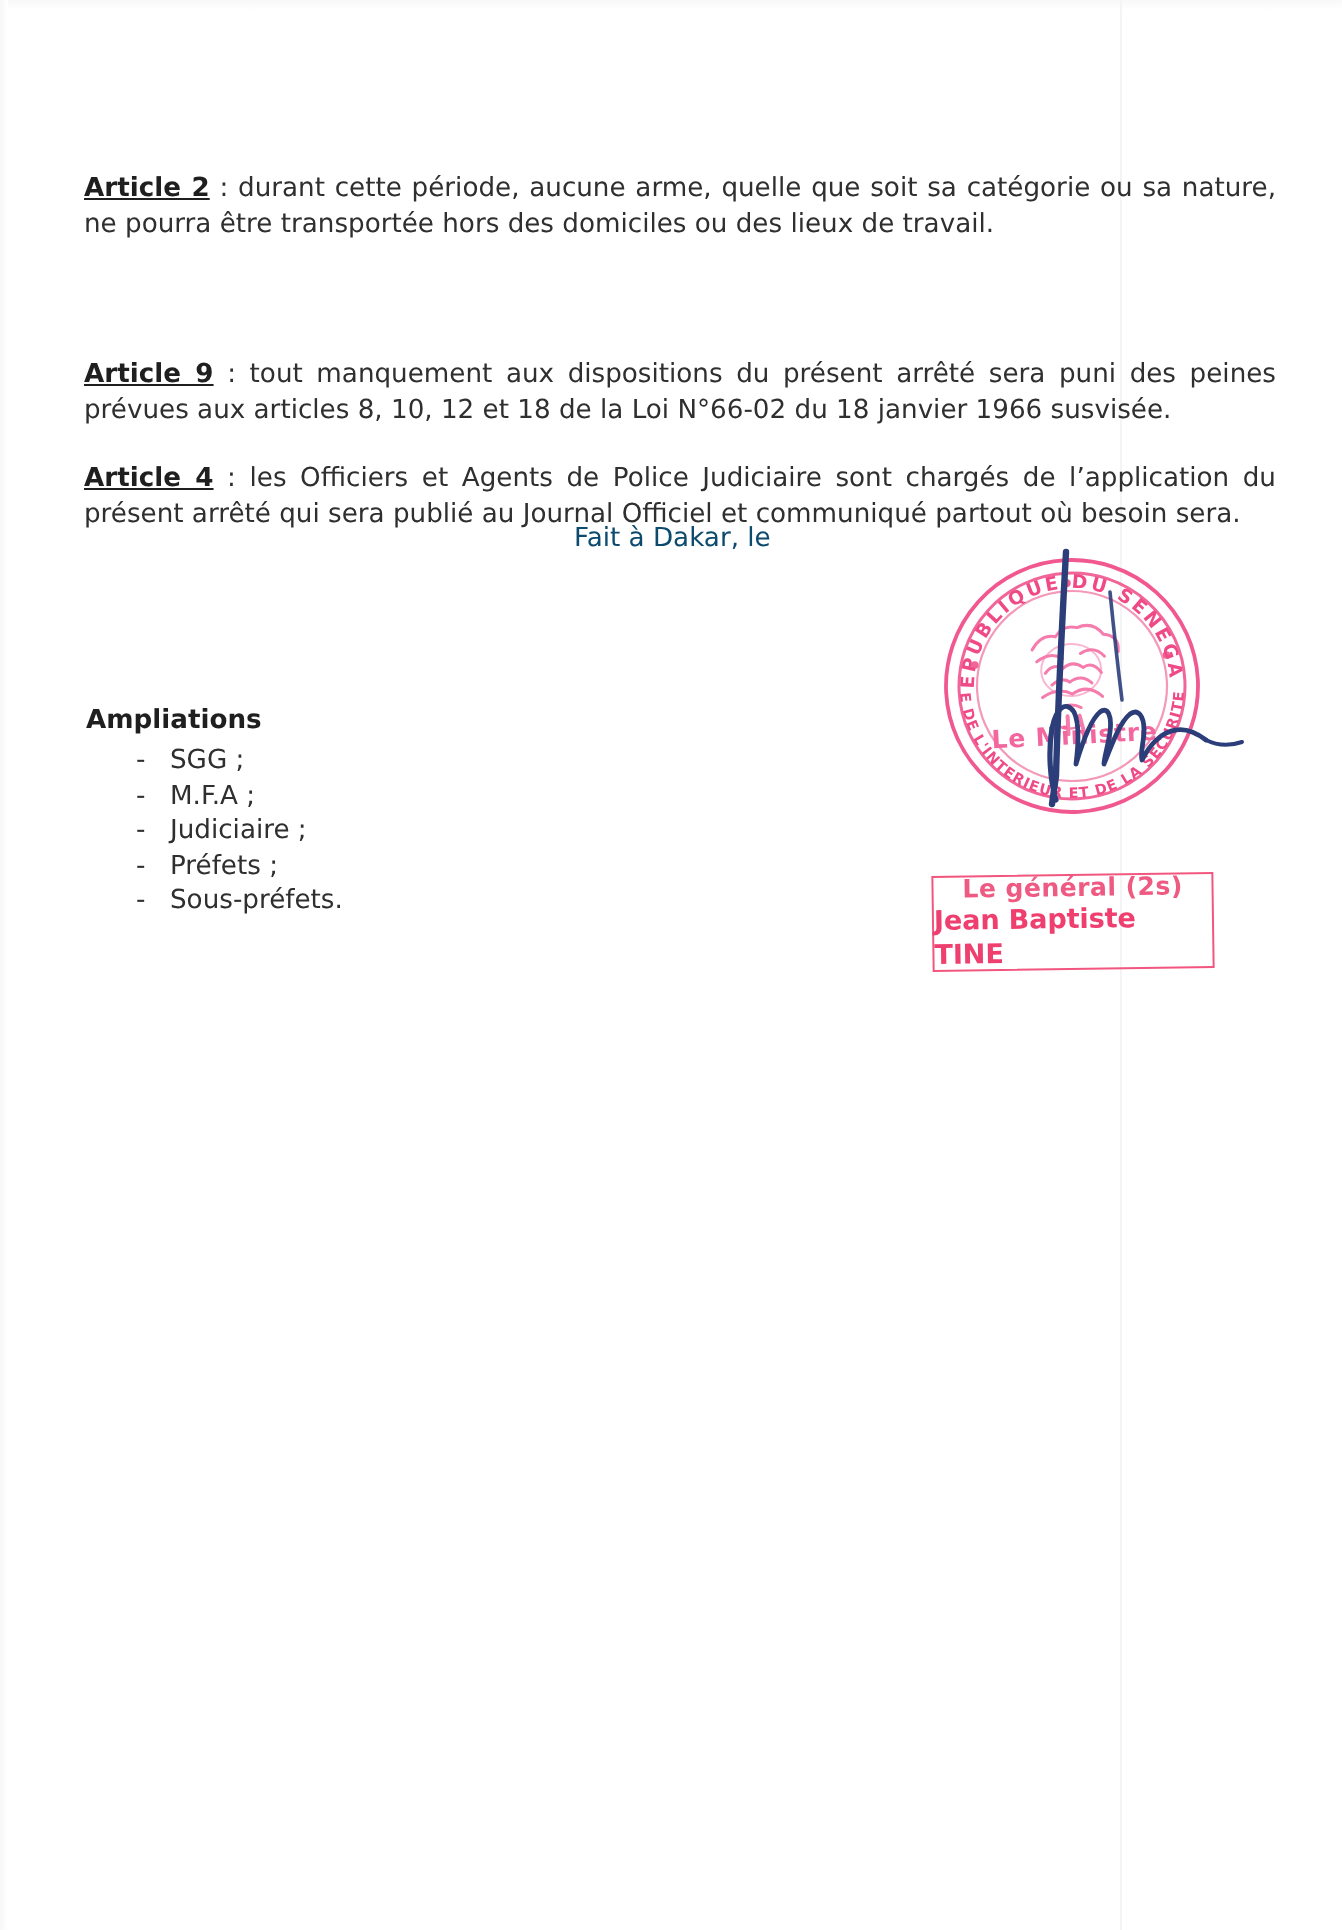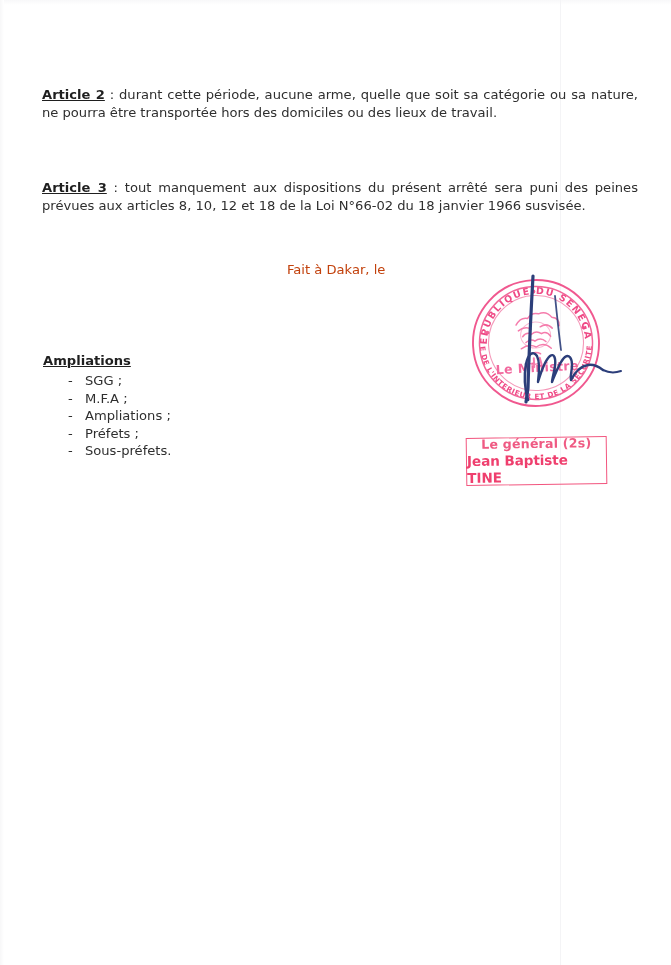--- a/index.html
+++ b/index.html
@@ -65,31 +65,30 @@
   #para-interdiction { top: 93px; }
   #para-art3 { top: 140px; }
   #para-art4 { top: 192px; }
 
   .fait-line {
     position: absolute;
     left: 287px;
     top: 261px;
     font-size: 13.1px;
     line-height: 17.5px;
-    color: #c2410c;
+    color: #0c4a6e;
   }
 
   
   .ampliations-title {
     position: absolute;
     left: 43px;
     top: 353px;
     font-size: 13.1px;
     font-weight: bold;
-    text-decoration: underline;
     color: #1f1f1f;
     text-align: center;
   }
   .ampliations-list {
     position: absolute;
     left: 43px;
     top: 372px;
     width: 260px;
   }
   .ampl-row {
@@ -169,38 +168,39 @@
 
 <div class="page">
 
   <div class="scan-edge-top"></div>
   <div class="scan-edge-left"></div>
   <div class="scan-line-v"></div>
 
   <p class="body-text" id="para-art2"><span class="art-label">Article 2</span><span> : durant cette période, aucune arme, quelle que soit sa catégorie ou sa nature, ne pourra être transportée hors des domiciles ou des lieux de travail.</span></p>
 
 
-  <p class="body-text" id="para-art3"><span class="art-label">Article 3</span><span> : tout manquement aux dispositions du présent arrêté sera puni des peines prévues aux articles 8, 10, 12 et 18 de la Loi N°66-02 du 18 janvier 1966 susvisée.</span></p>
-
+  <p class="body-text" id="para-art3"><span class="art-label">Article 9</span><span> : tout manquement aux dispositions du présent arrêté sera puni des peines prévues aux articles 8, 10, 12 et 18 de la Loi N°66-02 du 18 janvier 1966 susvisée.</span></p>
+
+  <p class="body-text" id="para-art4"><span class="art-label">Article 4</span><span> : les Officiers et Agents de Police Judiciaire sont chargés de l’application du présent arrêté qui sera publié au Journal Officiel et communiqué partout où besoin sera.</span></p>
 
   <div class="fait-line">Fait à Dakar, le</div>
 
   <div class="ampliations-title">Ampliations</div>
   <div class="ampliations-list">
     <div class="ampl-row">
       <span class="ampl-dash">-</span>
       <span class="ampl-label">SGG ;</span>
     </div>
     <div class="ampl-row">
       <span class="ampl-dash">-</span>
       <span class="ampl-label">M.F.A ;</span>
     </div>
     <div class="ampl-row">
       <span class="ampl-dash">-</span>
-      <span class="ampl-label">Ampliations ;</span>
+      <span class="ampl-label">Judiciaire ;</span>
     </div>
     <div class="ampl-row">
       <span class="ampl-dash">-</span>
       <span class="ampl-label">Préfets ;</span>
     </div>
     <div class="ampl-row">
       <span class="ampl-dash">-</span>
       <span class="ampl-label">Sous-préfets.</span>
     </div>
   </div>

